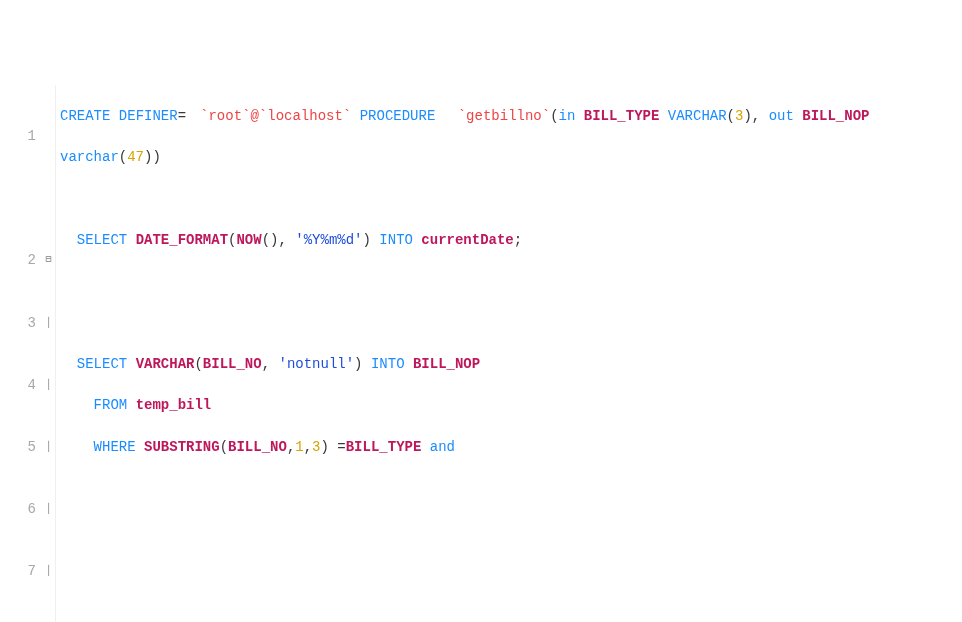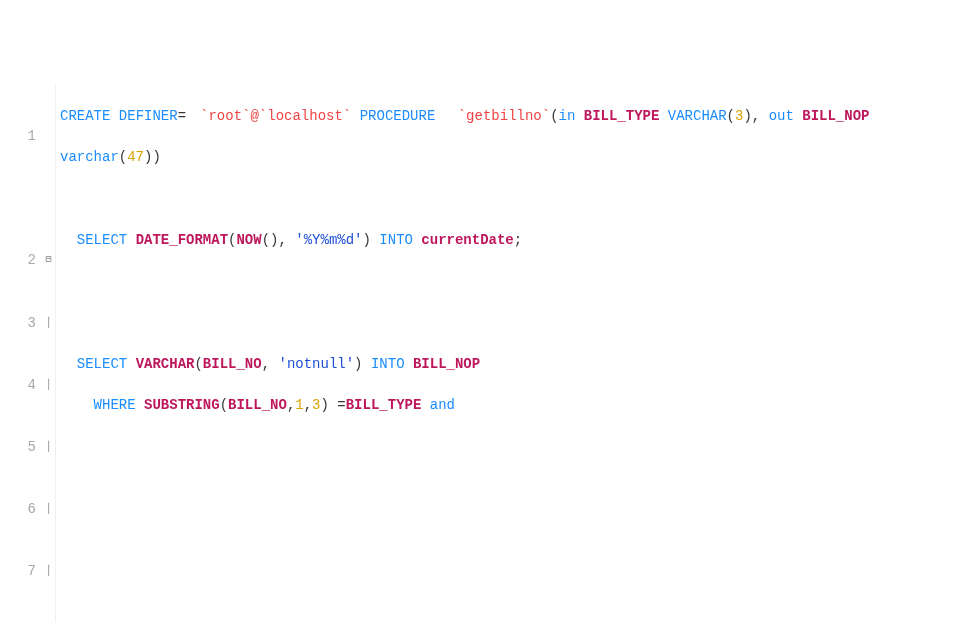--- a/index.html
+++ b/index.html
@@ -129,20 +129,21 @@
     
   </div>
   <div class="code">
 <span class="code-line"><span class="kw">CREATE</span><span> </span><span class="kw">DEFINER</span><span class="op">=</span><span class="back">`root`@`localhost`</span><span> </span><span class="kw">PROCEDURE</span><span> </span><span class="back">`getbillno`</span><span class="punct">(</span><span class="kw">in</span><span> </span><span class="id">BILL_TYPE</span><span> </span><span class="kw">VARCHAR</span><span class="punct">(</span><span class="num">3</span><span class="punct">)</span><span class="punct">,</span><span> </span><span class="kw">out</span><span> </span><span class="id">BILL_NOP</span></span>
 <span class="code-line"><span class="kw">varchar</span><span class="punct">(</span><span class="num">47</span><span class="punct">)</span><span class="punct">)</span></span>
 <span class="code-line"> </span>
 <span class="code-line">  <span class="kw">SELECT</span><span> </span><span class="id">DATE_FORMAT</span><span class="punct">(</span><span class="id">NOW</span><span class="punct">()</span><span class="punct">,</span><span> </span><span class="str">'%Y%m%d'</span><span class="punct">)</span><span> </span><span class="kw">INTO</span><span> </span><span class="id">currentDate</span><span class="punct">;</span></span>
 <span class="code-line"> </span>
 <span class="code-line"> </span>
 <span class="code-line">  <span class="kw">SELECT</span><span> </span><span class="id">VARCHAR</span><span class="punct">(</span><span class="id">BILL_NO</span><span class="punct">,</span><span> </span><span class="str">'notnull'</span><span class="punct">)</span><span> </span><span class="kw">INTO</span><span> </span><span class="id">BILL_NOP</span></span>
+<span class="code-line">    <span class="kw">FROM</span><span> </span><span class="id">temp_bill</span></span>
 <span class="code-line">    <span class="kw">WHERE</span><span> </span><span class="id">SUBSTRING</span><span class="punct">(</span><span class="id">BILL_NO</span><span class="punct">,</span><span class="num">1</span><span class="punct">,</span><span class="num">3</span><span class="punct">)</span><span> </span><span class="op">=</span><span class="id">BILL_TYPE</span><span> </span><span class="kw">and</span></span>
 
 
 
 
 
 
 
 
 

